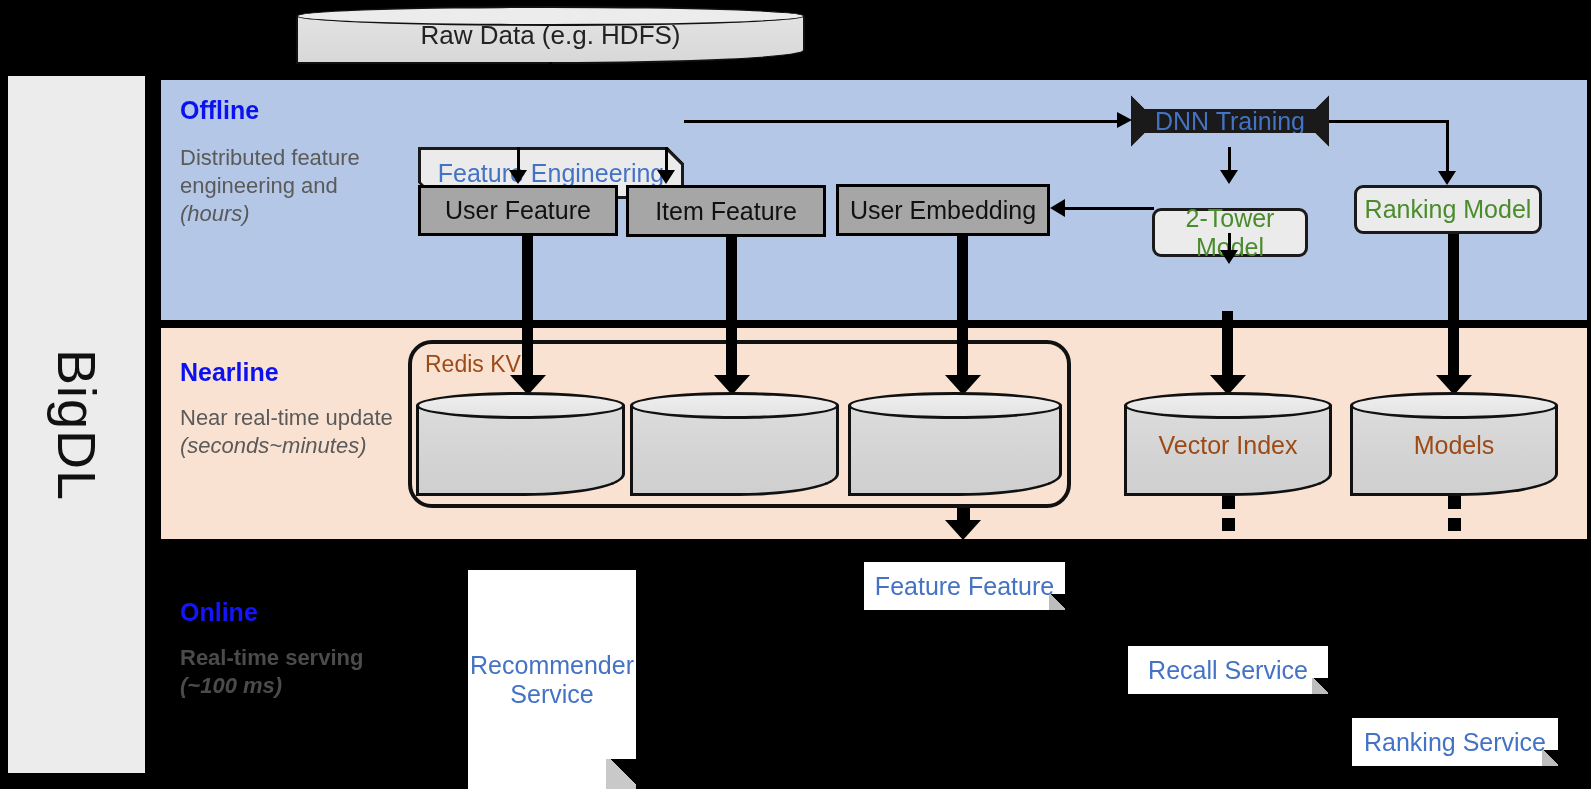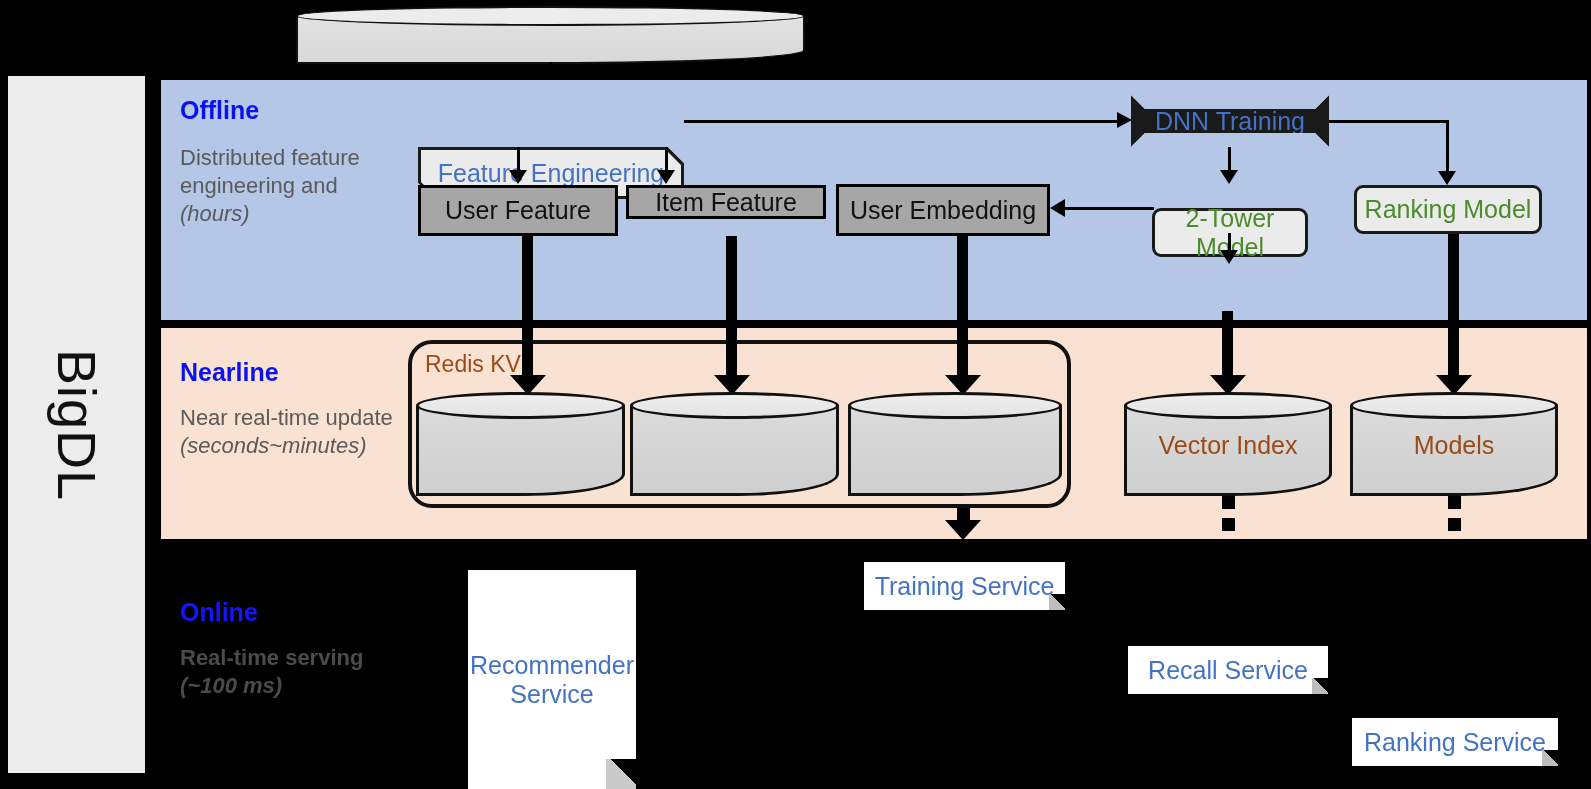--- a/index.html
+++ b/index.html
@@ -115,20 +115,21 @@
 
 <div class="stage">
 
   <div class="rail">
     <div class="rail-label">BigDL</div>
   </div>
 
   <div class="rawcyl">
     <div class="body"></div>
     <div class="top"></div>
+    <div class="lbl">Raw Data (e.g. HDFS)</div>
   </div>
   <div class="ln thin-v" style="left:549px;top:62px;height:14px;"></div>
   <div class="arrow-dn-big" style="left:532px;top:64px;"></div>
 
   <div class="band band-offline"></div>
   <div class="band-title" style="left:180px;top:96px;">Offline</div>
   <div class="band-sub" style="left:180px;top:144px;"><span>Distributed feature engineering and </span><i>(hours)</i></div>
 
   <div class="node notch" style="left:1131px;top:95px;width:198px;height:52px;">
     <div class="notch-border"></div>
@@ -150,21 +151,21 @@
   <div class="ln thin-v" style="left:1228px;top:147px;height:25px;"></div>
   <div class="arrow-dn" style="left:1220px;top:170px;"></div>
 
   <div class="ln thin-h" style="left:1329px;top:120px;width:120px;"></div>
   <div class="ln thin-v" style="left:1446px;top:120px;height:53px;"></div>
   <div class="arrow-dn" style="left:1438px;top:171px;"></div>
 
   <div class="node greybox" style="left:418px;top:185px;width:200px;height:51px;">
     <span>User Feature</span>
   </div>
-  <div class="node greybox" style="left:626px;top:185px;width:200px;height:34px;">
+  <div class="node greybox" style="left:626px;top:185px;width:200px;height:52px;">
     <span>Item Feature</span>
   </div>
   <div class="node greybox" style="left:836px;top:184px;width:214px;height:52px;">
     <span>User Embedding</span>
   </div>
 
   <div class="node procbox round" style="left:1152px;top:184px;width:156px;height:49px;margin-top:24px;">
     <span class="green-txt">2-Tower Model</span>
   </div>
   <div class="node procbox round" style="left:1354px;top:185px;width:188px;height:49px;">
@@ -231,21 +232,21 @@
 
   <div class="band band-online online">
     <div class="band-title" style="left:23px;top:55px;">Online</div>
     <div class="band-sub" style="left:23px;top:101px;width:215px;"><span>Real-time serving </span><i>(~100 ms)</i></div>
   </div>
 
   <div class="doc tall" style="left:468px;top:570px;width:168px;height:219px;">
     <span>Recommender Service</span>
   </div>
   <div class="doc" style="left:864px;top:562px;width:201px;height:48px;">
-    <span>Training Service</span>
+    <span>Feature Feature</span>
   </div>
   <div class="doc" style="left:1128px;top:646px;width:200px;height:48px;">
     <span>Recall Service</span>
   </div>
   <div class="doc" style="left:1352px;top:718px;width:206px;height:48px;">
     <span>Ranking Service</span>
   </div>
 
 </div>
 

